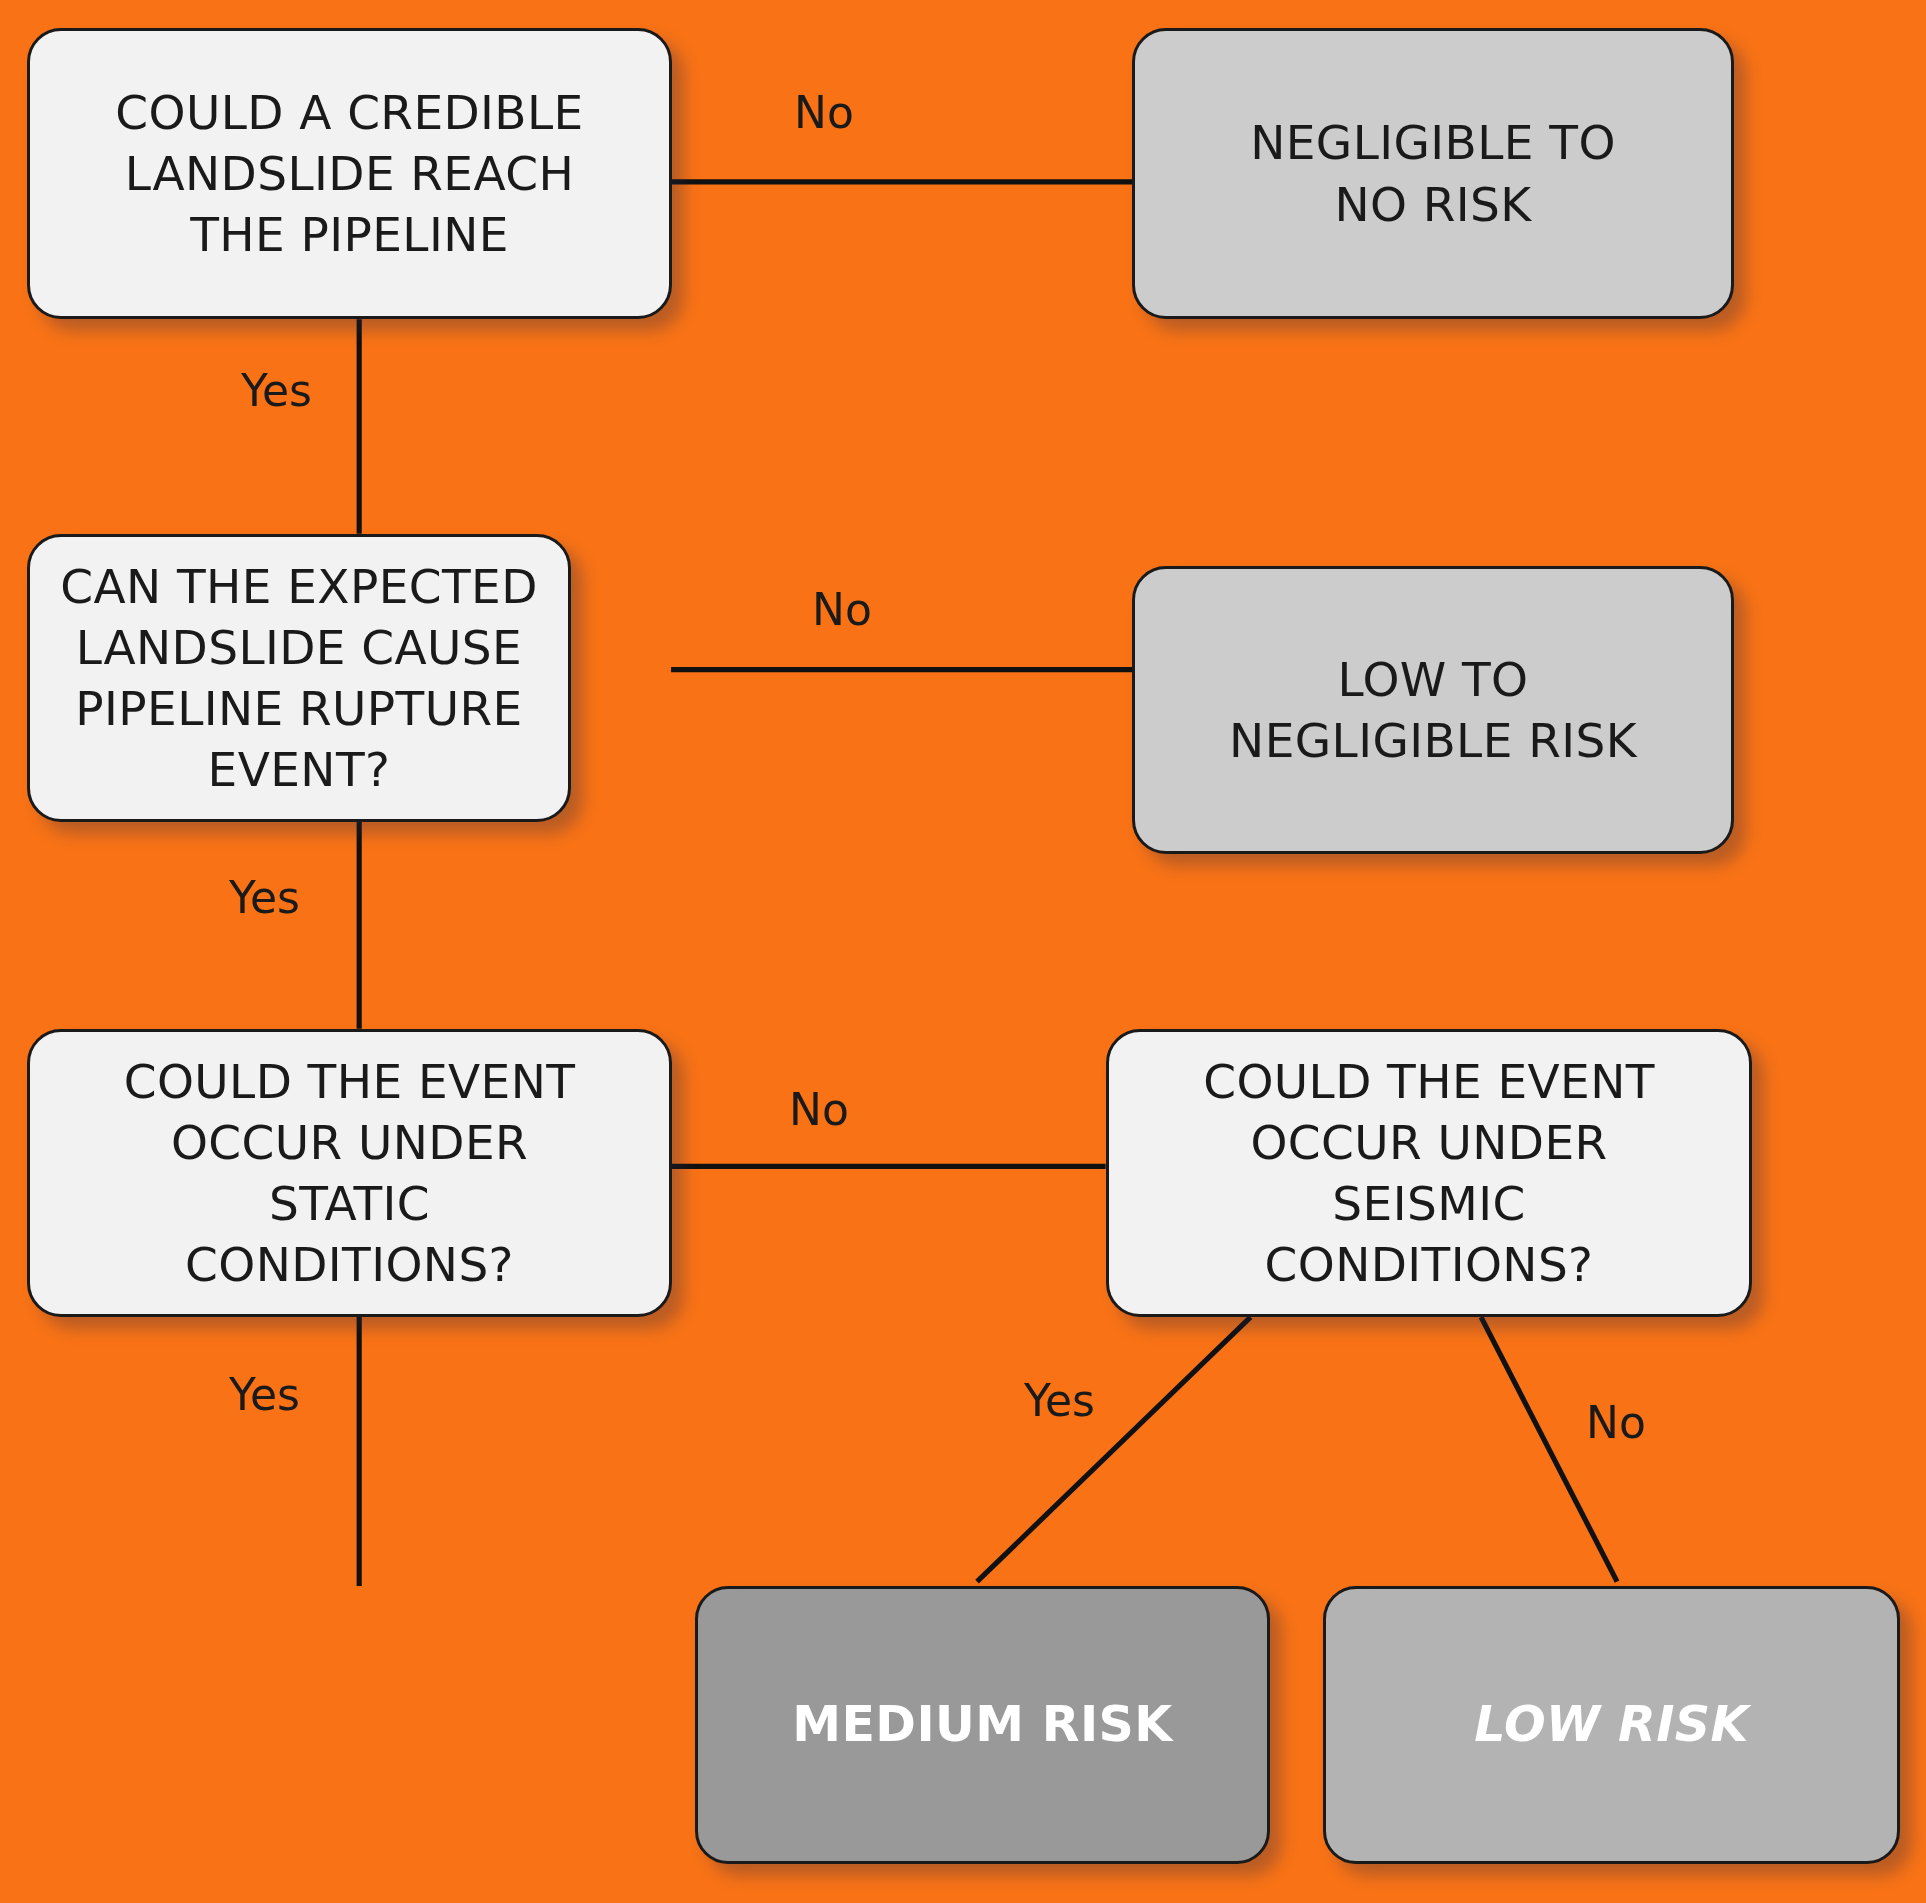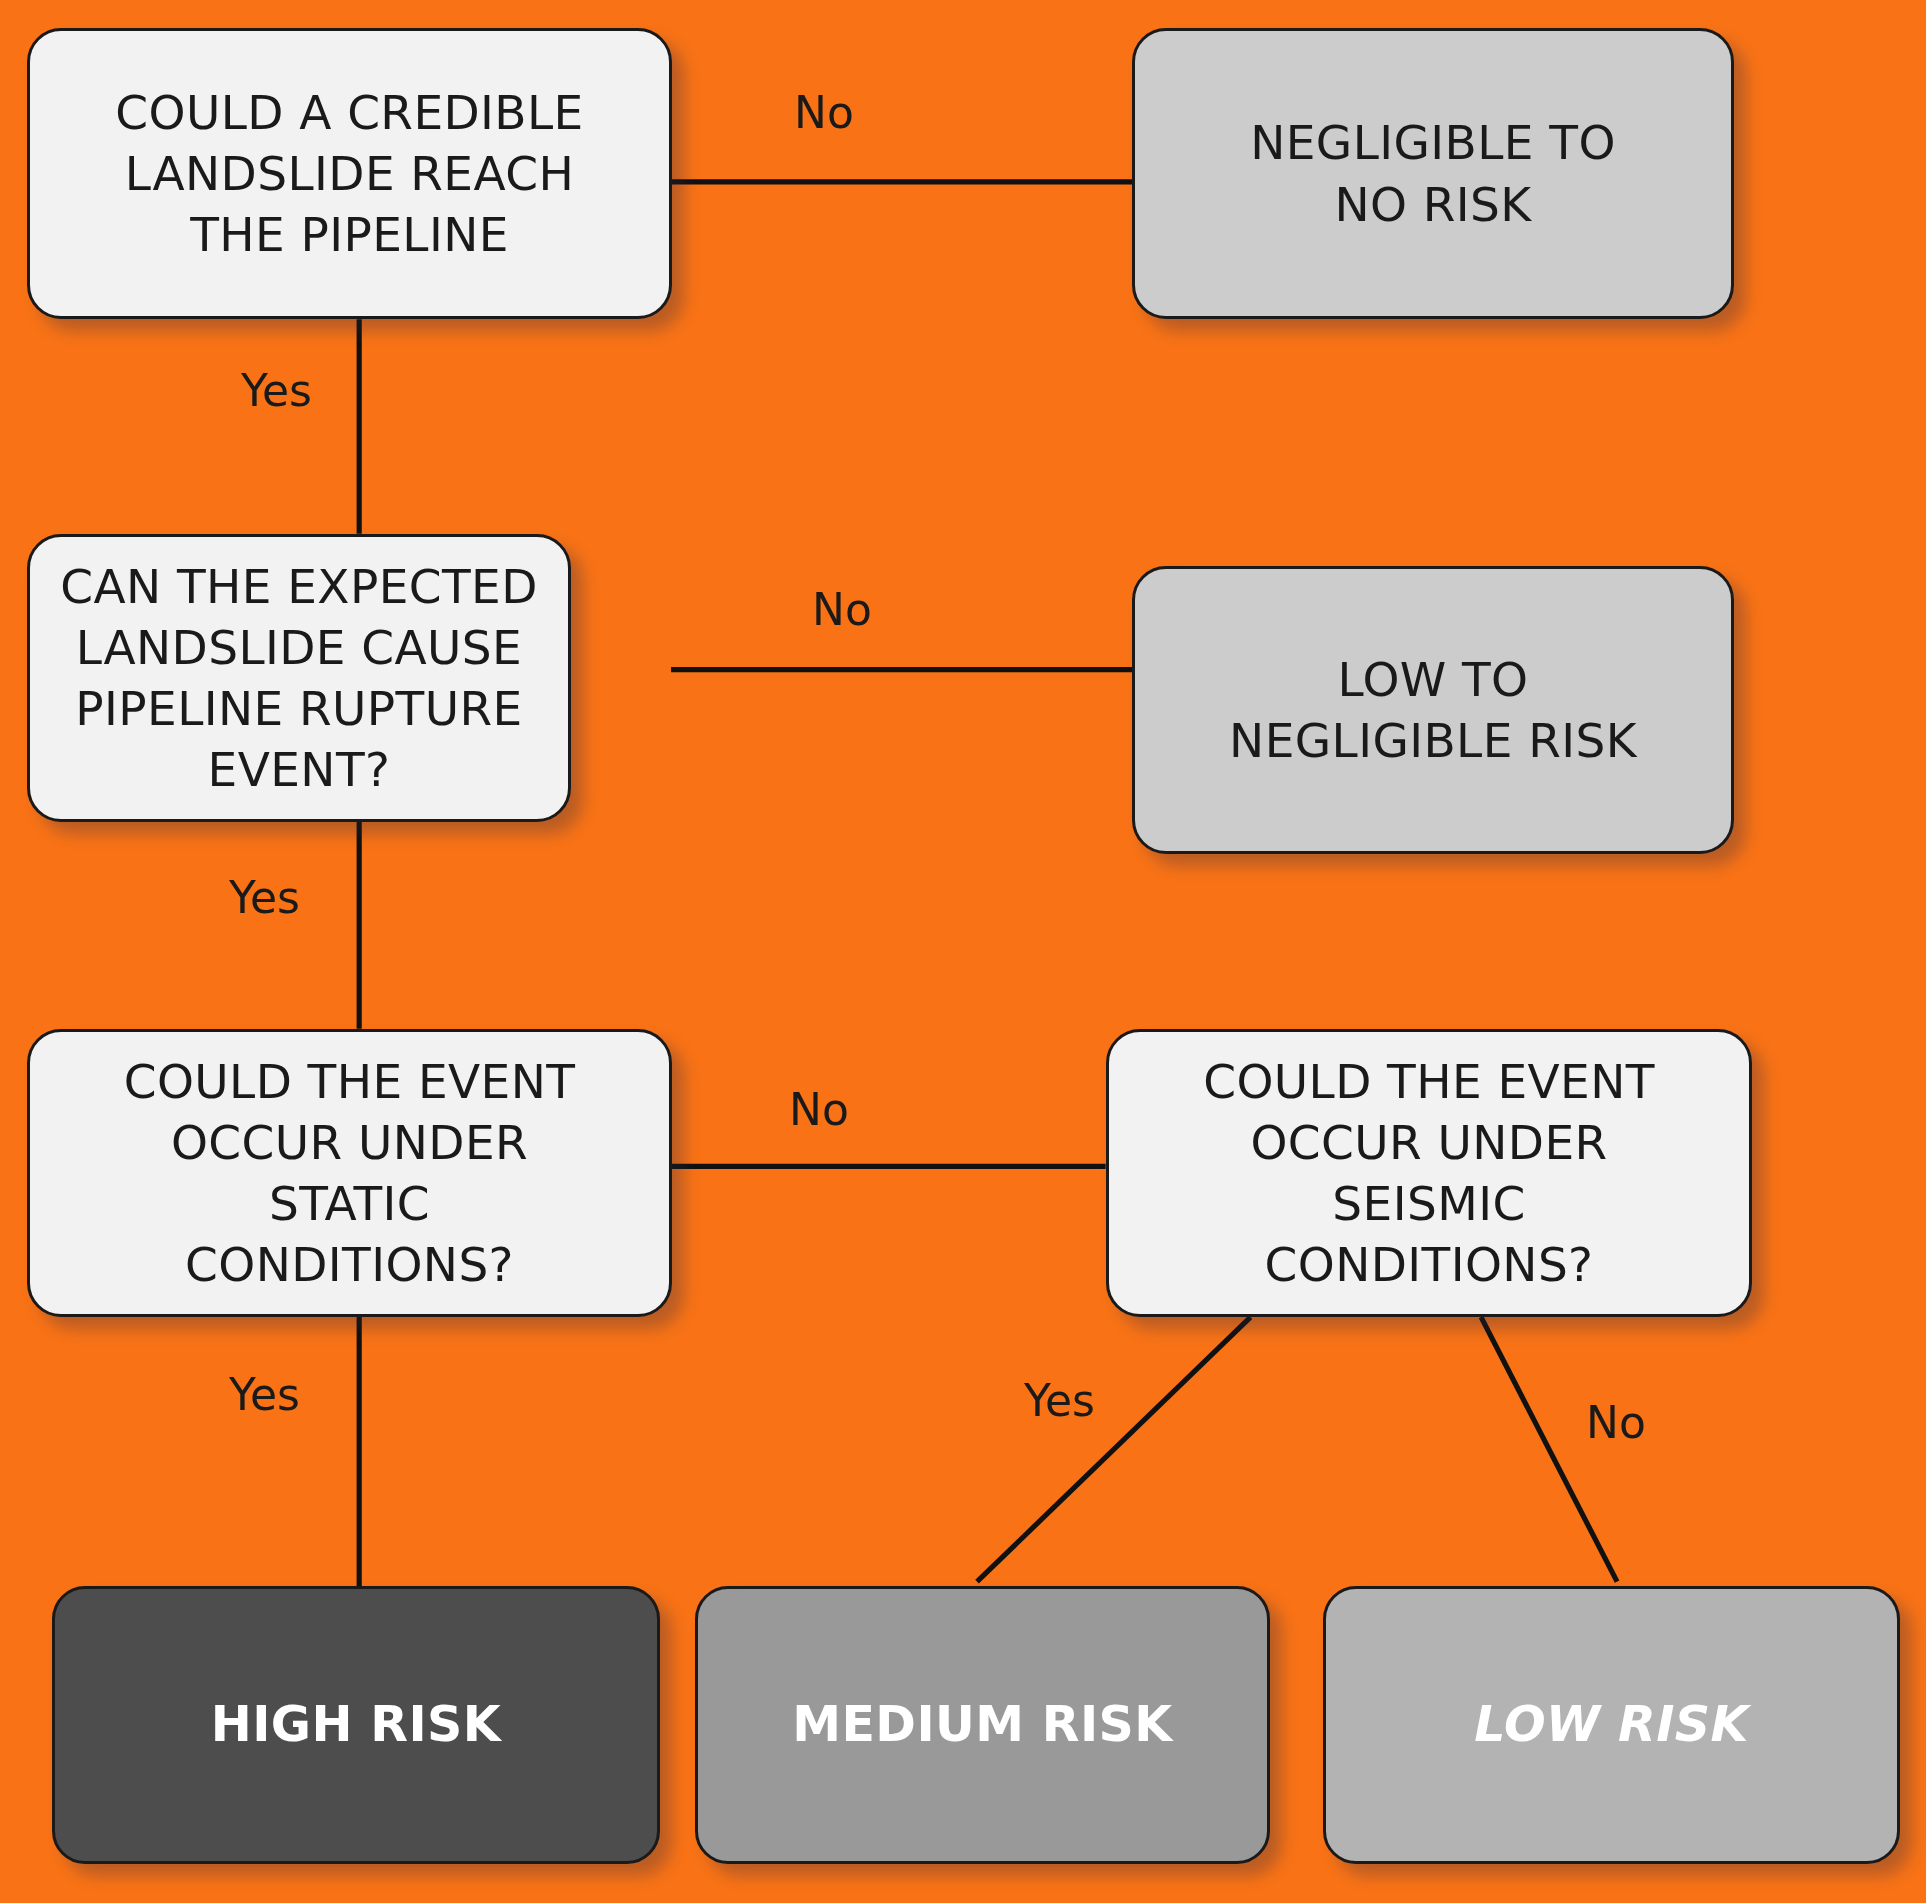--- a/index.html
+++ b/index.html
@@ -141,23 +141,20 @@
   </div>
 
   <div class="edge-label" style="left:789px; top:1084px;">No</div>
 
   <div class="edge-label" style="left:229px; top:1369px;">Yes</div>
 
   <div class="edge-label" style="left:1024px; top:1375px;">Yes</div>
 
   <div class="edge-label" style="left:1586px; top:1397px;">No</div>
 
-  <div class="node risk-node risk-high" style="left:52px; top:1586px; width:608px; height:278px;">
-    <span class="node-text">HIGH RISK</span>
-  </div>
 
   <div class="node risk-node risk-medium" style="left:695px; top:1586px; width:575px; height:278px;">
     <span class="node-text">MEDIUM RISK</span>
   </div>
 
   <div class="node risk-node risk-low" style="left:1323px; top:1586px; width:577px; height:278px;font-style:italic;">
     <span class="node-text">LOW RISK</span>
   </div>
 
 </div>

